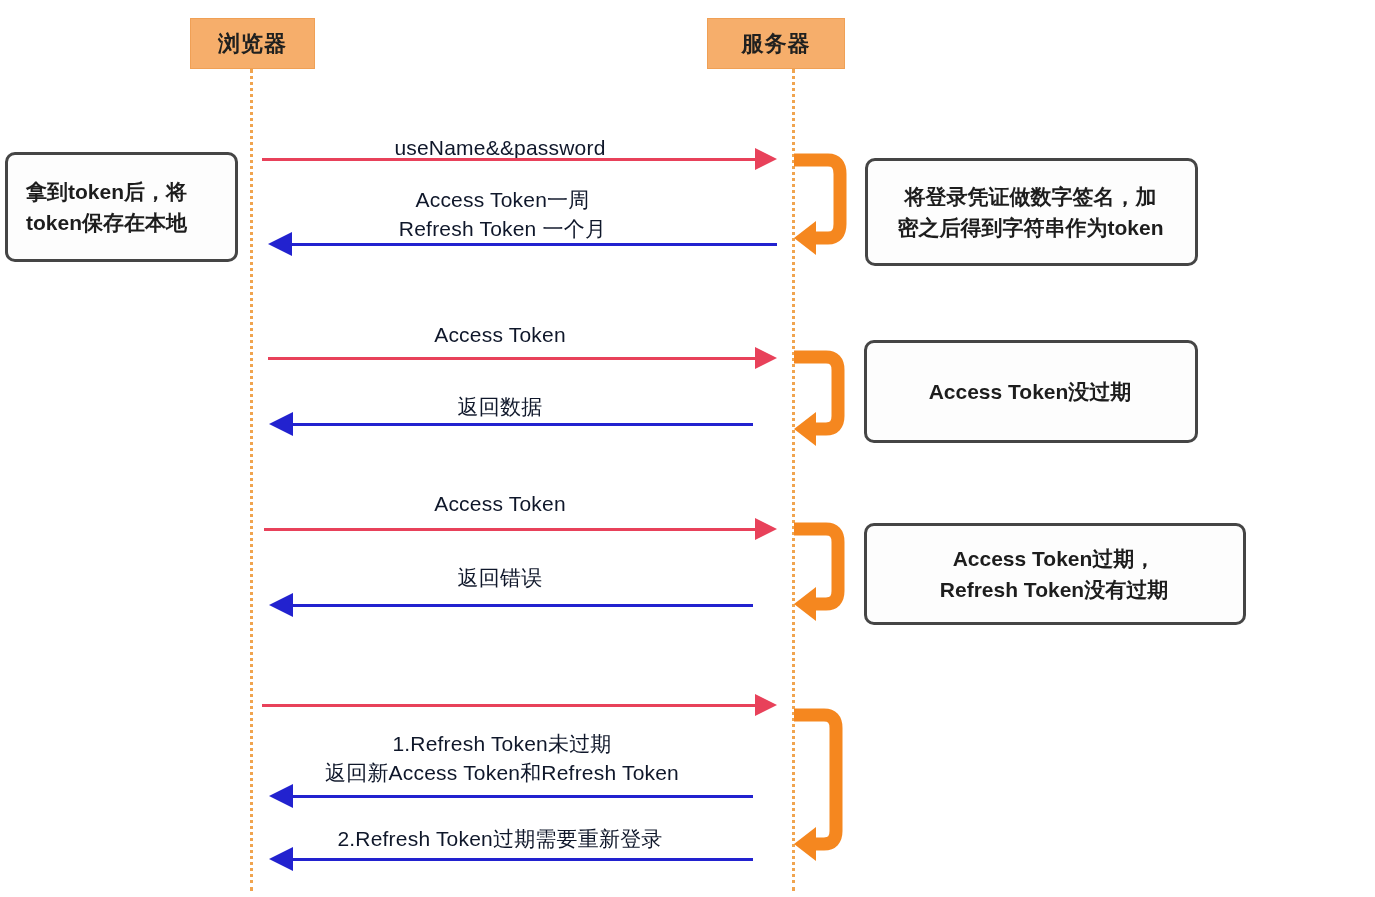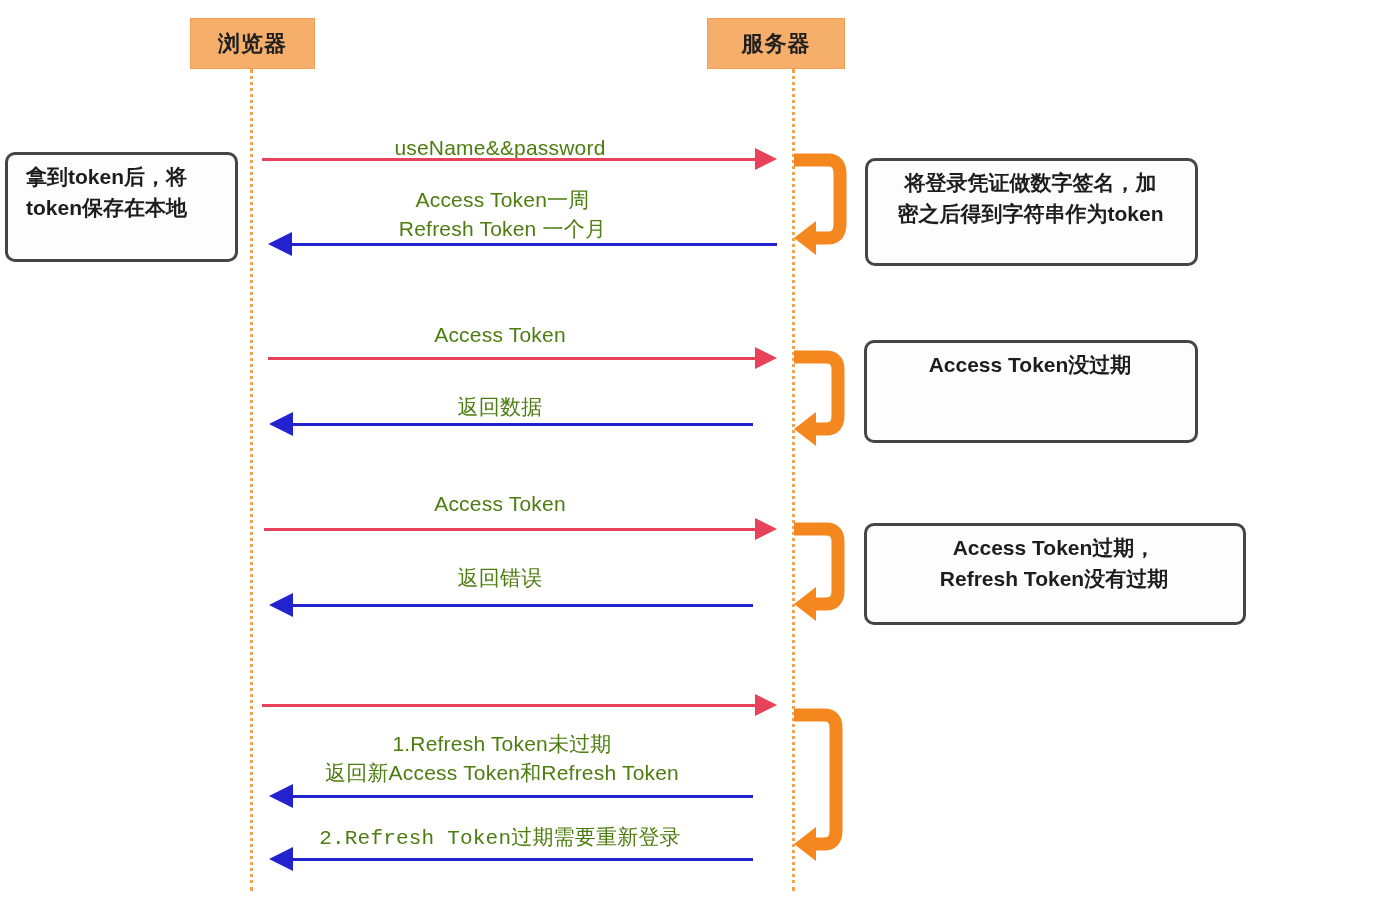--- a/index.html
+++ b/index.html
@@ -61,21 +61,21 @@
   }
   .arrow-head.left {
     border-top: 12px solid transparent;
     border-bottom: 12px solid transparent;
     border-right: 24px solid #2222CF;
   }
 
   
   .msg-label {
     position: absolute;
-    color: #4d7c0f;
+    color: #0f172a;
     font-size: 21px;
     line-height: 29px;
     text-align: center;
     white-space: pre-line;
     letter-spacing: 0.2px;
   }
 
   
   .self-loop {
     position: absolute;
@@ -86,20 +86,21 @@
   }
 
   
   .note {
     position: absolute;
     box-sizing: border-box;
     background: #FDFDFD;
     border: 3px solid #454545;
     border-radius: 10px;
     display: flex;
+    align-items: center;
     color: #1d1d1d;
     font-weight: 700;
     font-size: 21px;
     line-height: 31px;
     white-space: pre-line;
     padding: 6px 18px;
   }
   .note.center { justify-content: center; text-align: center; padding-left: 16px; }
   .note.leftal { justify-content: flex-start; text-align: left; }
 </style>
@@ -183,21 +184,21 @@
   </div>
 
   <div class="msg-line right" style="left:262px; top:704px; width:495px;"></div>
   <div class="arrow-head right" style="left:755px; top:694px;"></div>
 
   <div class="msg-label" style="left:282px; top:729px; width:440px;">1.Refresh Token未过期
 返回新Access Token和Refresh Token</div>
   <div class="msg-line left" style="left:293px; top:795px; width:460px;"></div>
   <div class="arrow-head left" style="left:269px; top:784px;"></div>
 
-  <div class="msg-label" style="left:300px; top:824px; width:400px;font-family:Liberation Mono, monospace;">2.Refresh Token过期需要重新登录</div>
+  <div class="msg-label" style="left:300px; top:824px; width:400px;">2.Refresh Token过期需要重新登录</div>
   <div class="msg-line left" style="left:293px; top:858px; width:460px;"></div>
   <div class="arrow-head left" style="left:269px; top:847px;"></div>
 
   <div class="self-loop" style="left:790px; top:706px;">
     <svg width="70" height="158" viewBox="0 0 70 158">
       <path d="M4 9 H34 Q46 9 46 22 V125 Q46 138 34 138 H24" fill="none" stroke="#F5871F" stroke-width="13" stroke-linecap="butt"></path>
       <polygon points="26,121 26,155 4,138" fill="#F5871F"></polygon>
     </svg>
   </div>
 

